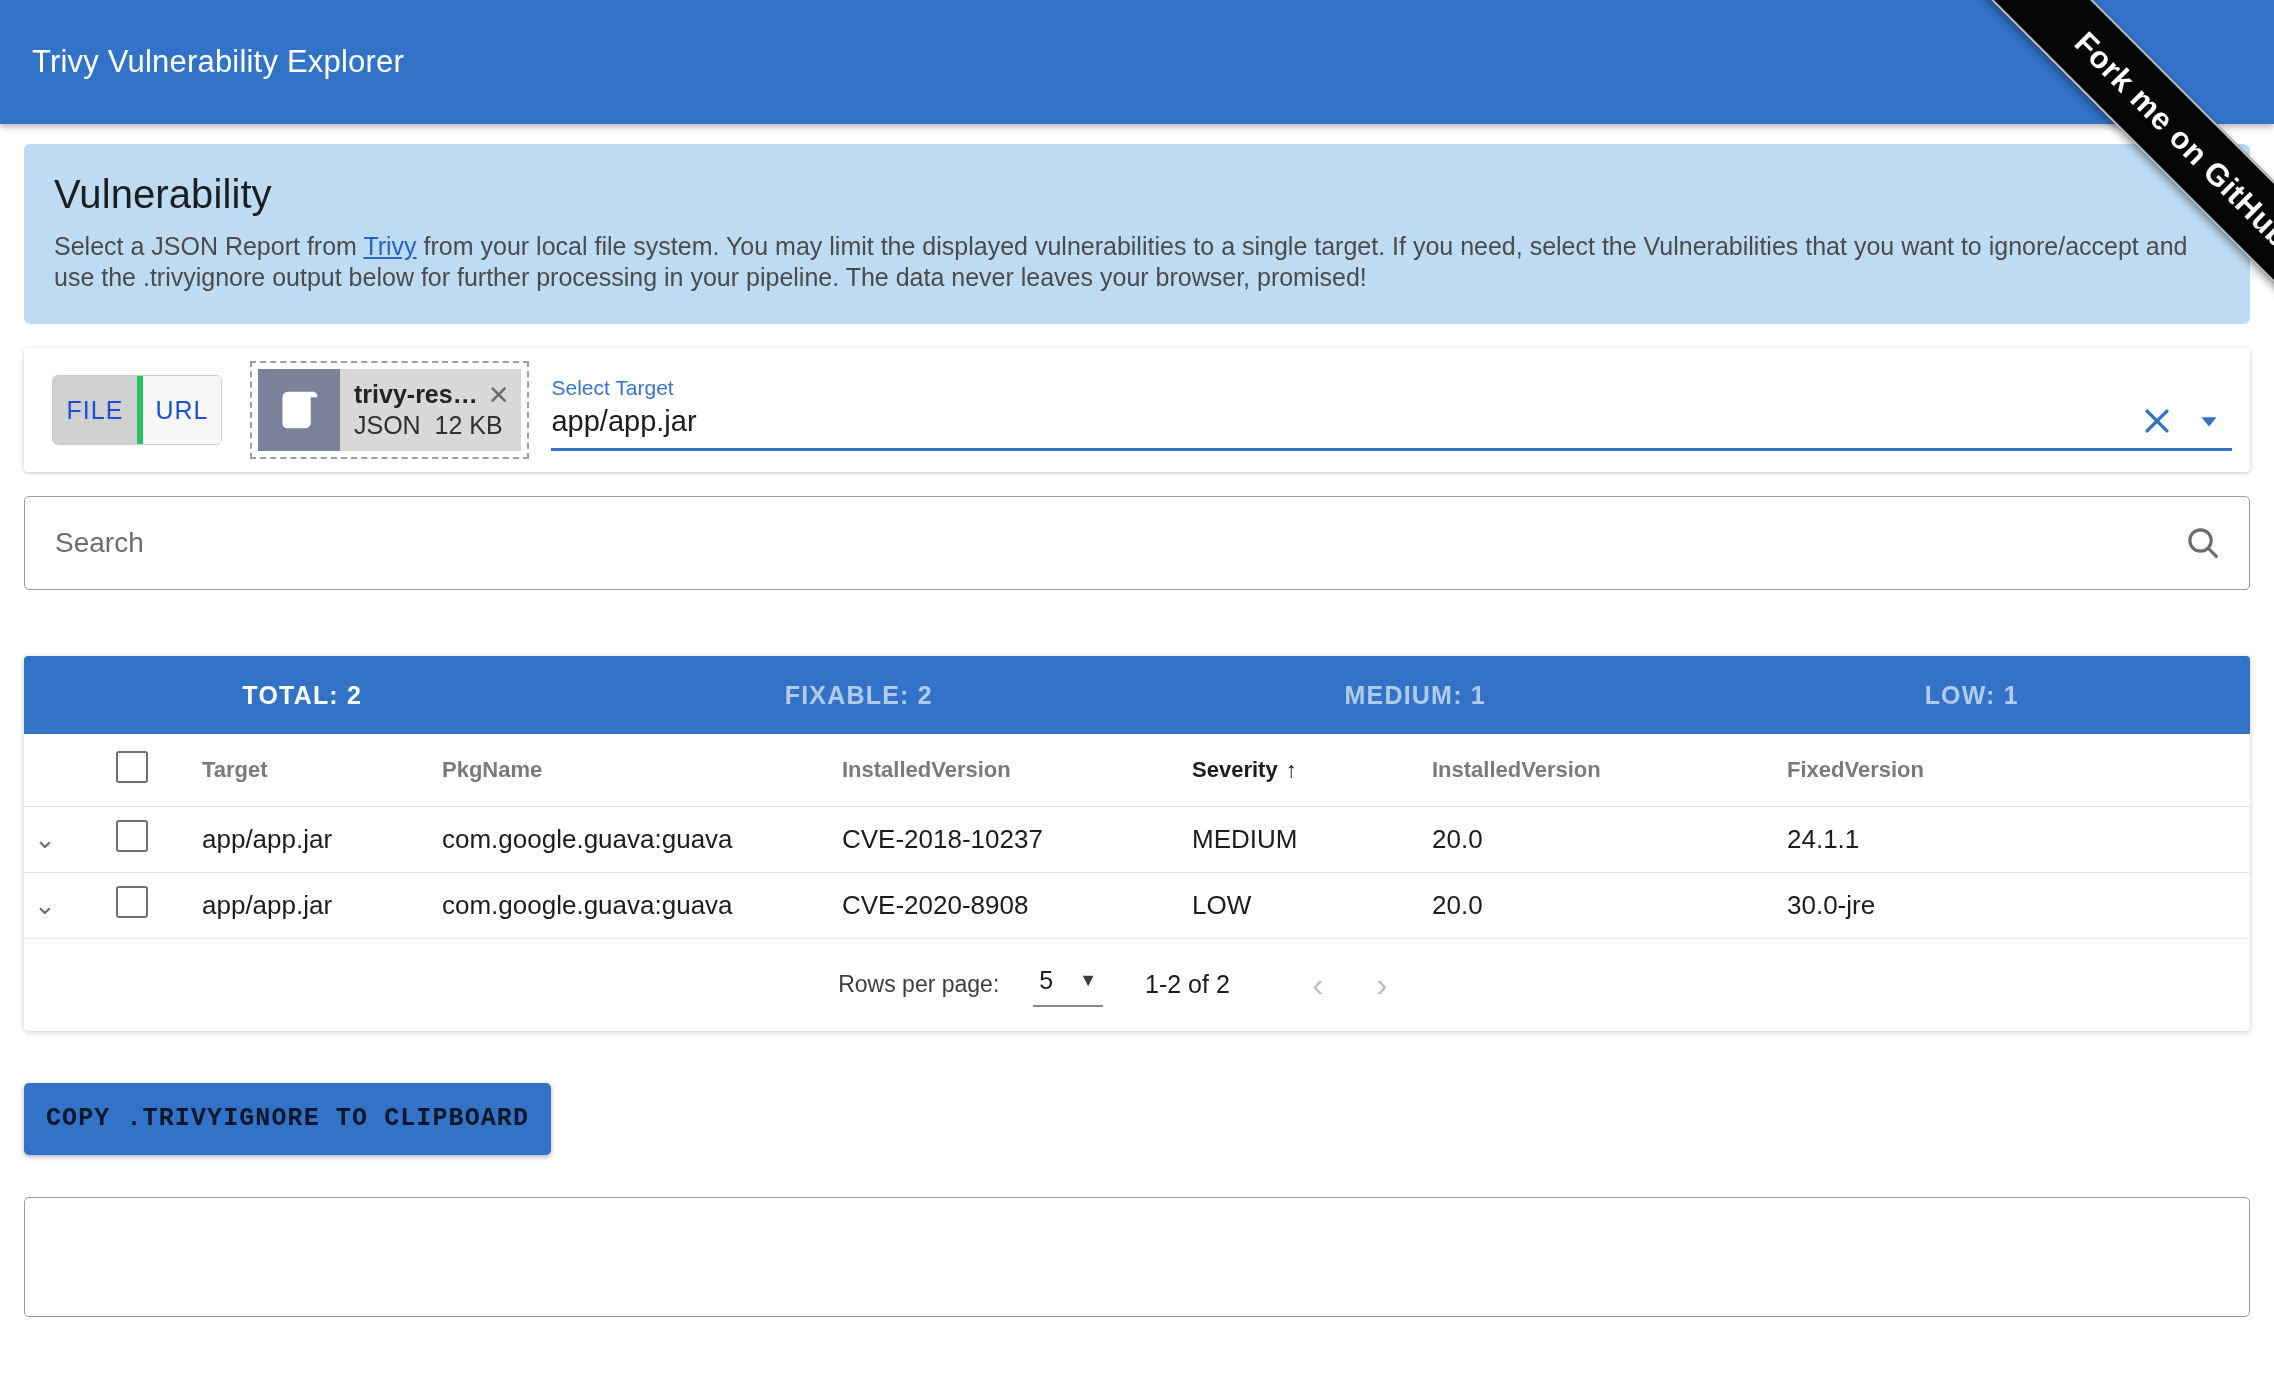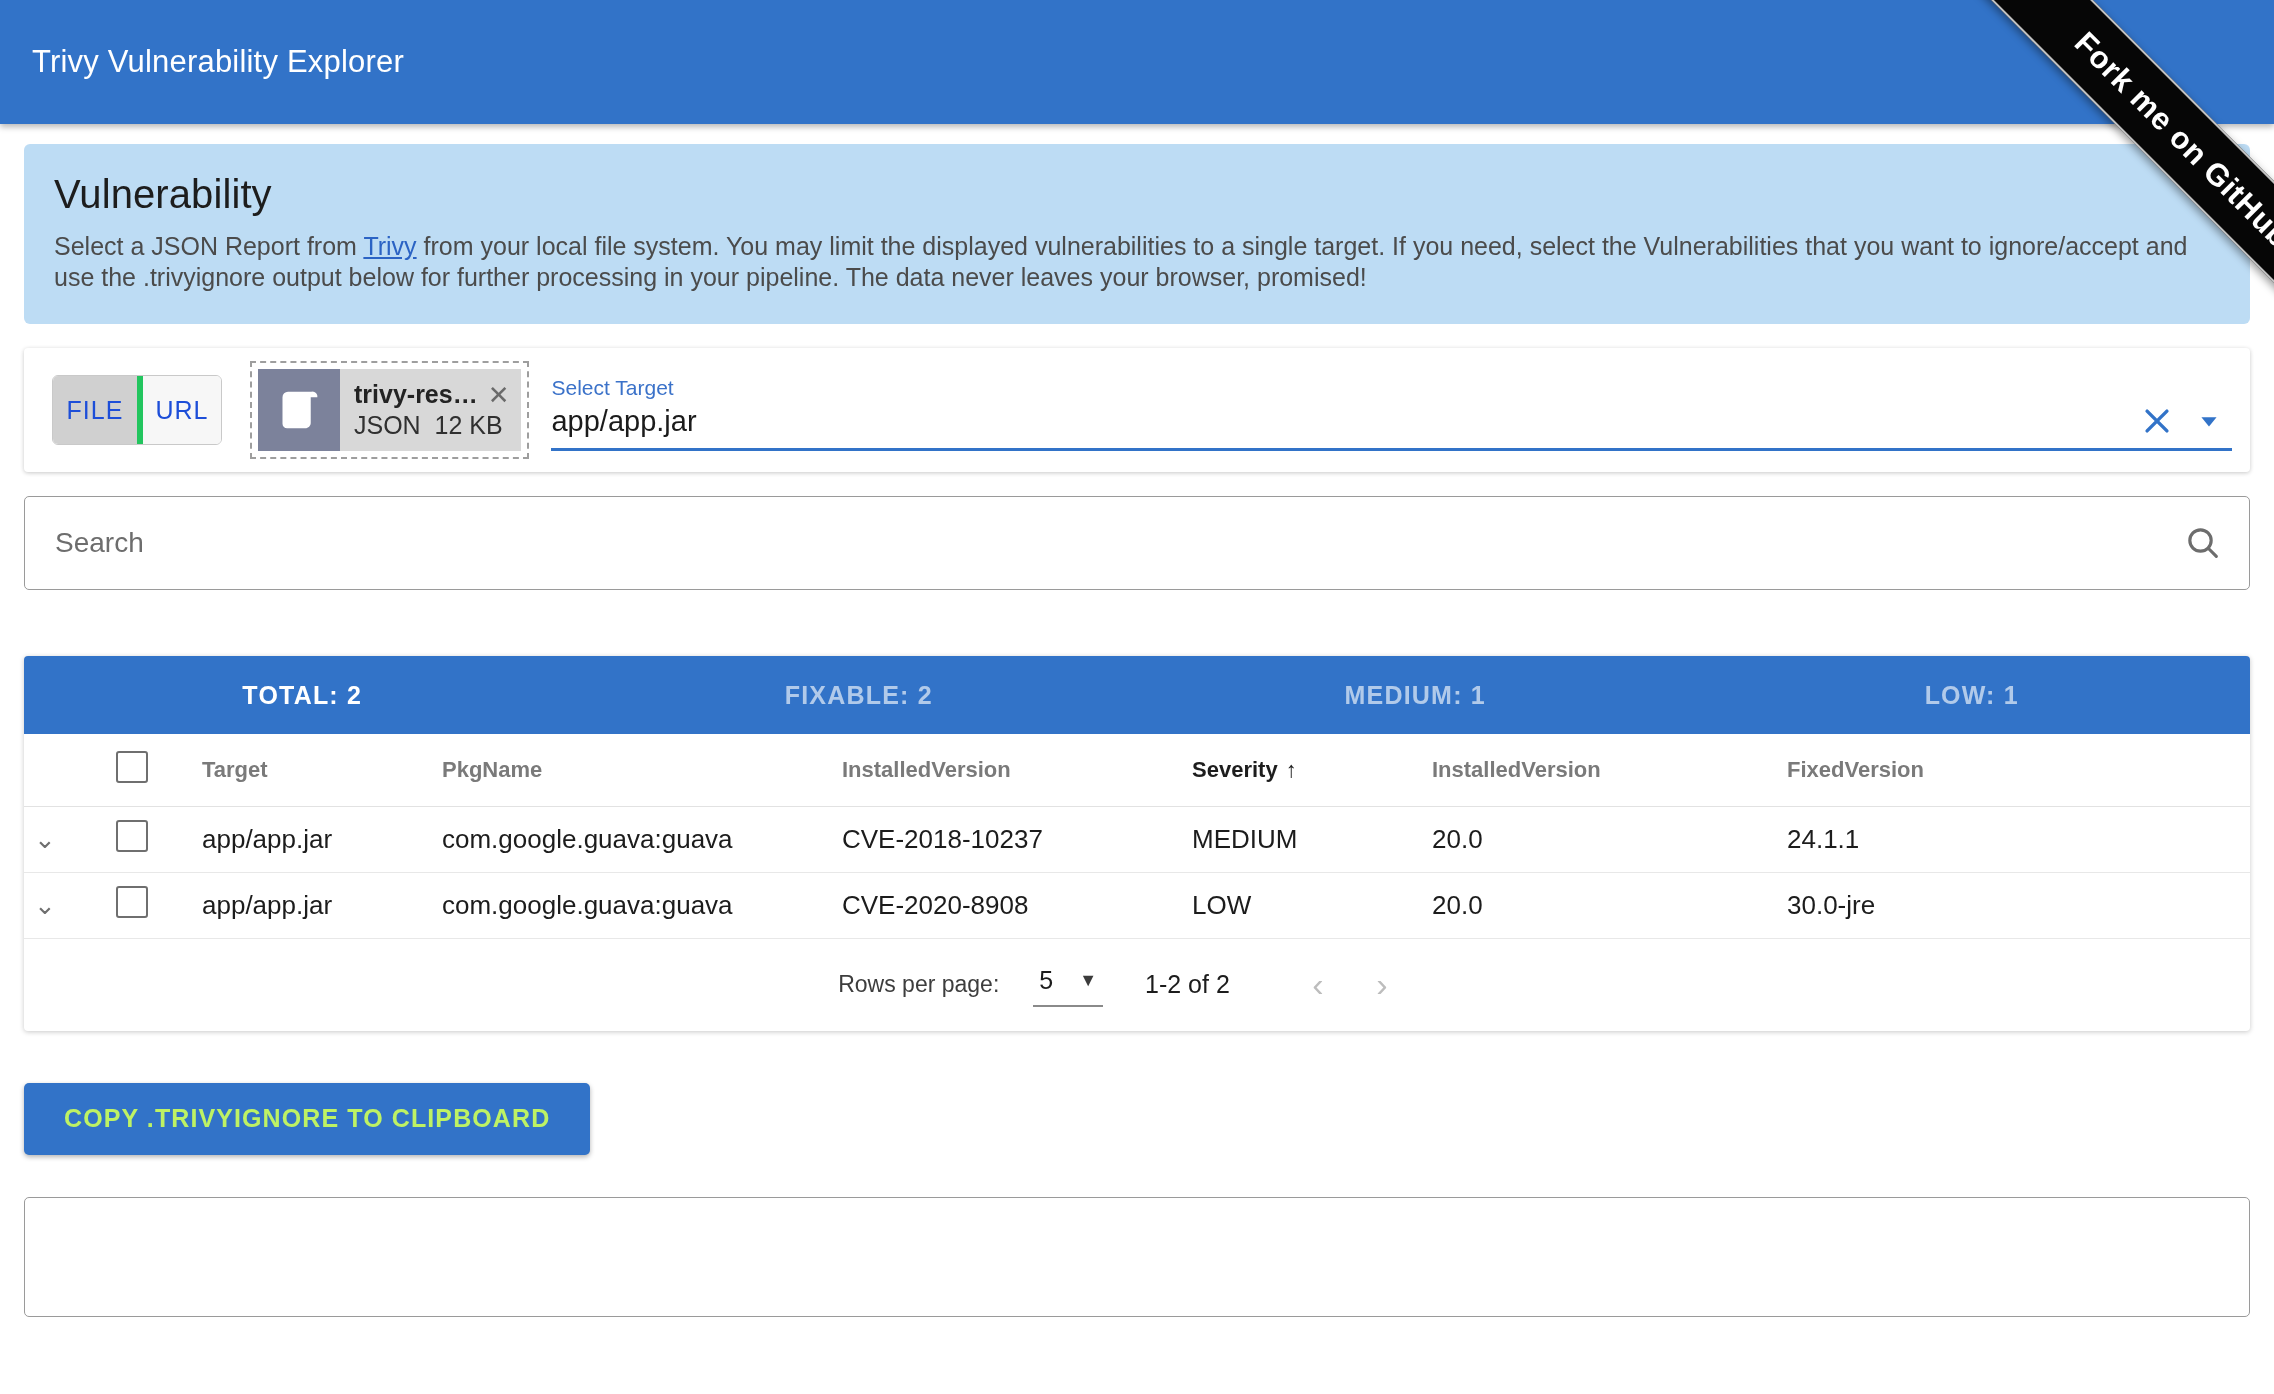--- a/index.html
+++ b/index.html
@@ -311,26 +311,26 @@
     color: #bdbdbd; font-size: 34px; cursor: pointer;
   }
 
   
   .copy-btn {
     margin: 52px 0 0 24px;
     display: inline-flex;
     align-items: center;
     justify-content: center;
     height: 72px;
-    padding: 0 40px;
+    padding: 0 22px;
     background: #3273c8;
-    color: #bef264;
+    color: #0f172a;
     border: none;
     border-radius: 5px;
-    font-family: Liberation Sans, sans-serif;
+    font-family: Liberation Mono, monospace;
     font-size: 25px;
     font-weight: bold;
     letter-spacing: 1.1px;
     box-shadow: 0 2px 5px rgba(0,0,0,0.3);
     cursor: pointer;
   }
   .output-box {
     margin: 42px 24px 0 24px;
     border: 1px solid #9a9a9a;
     border-radius: 5px;

